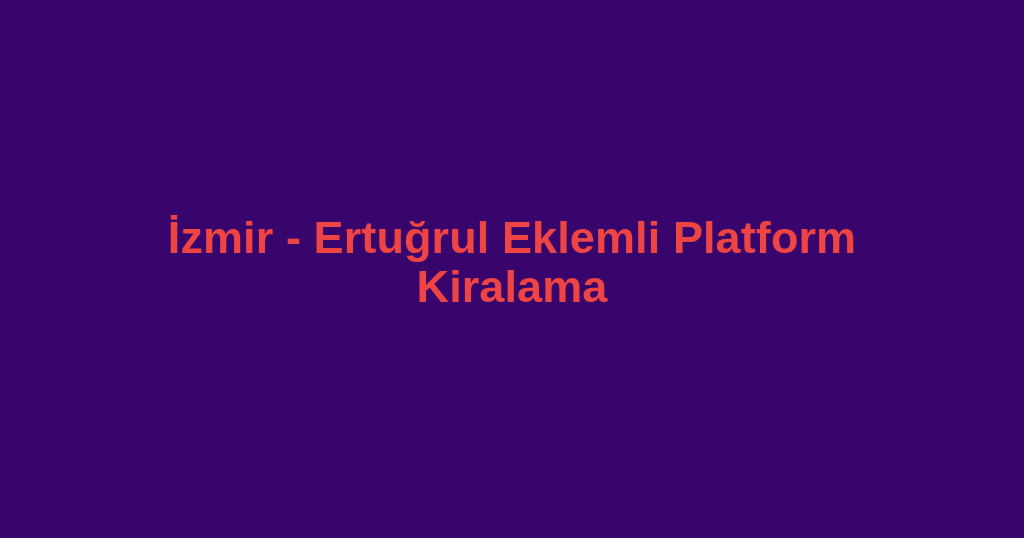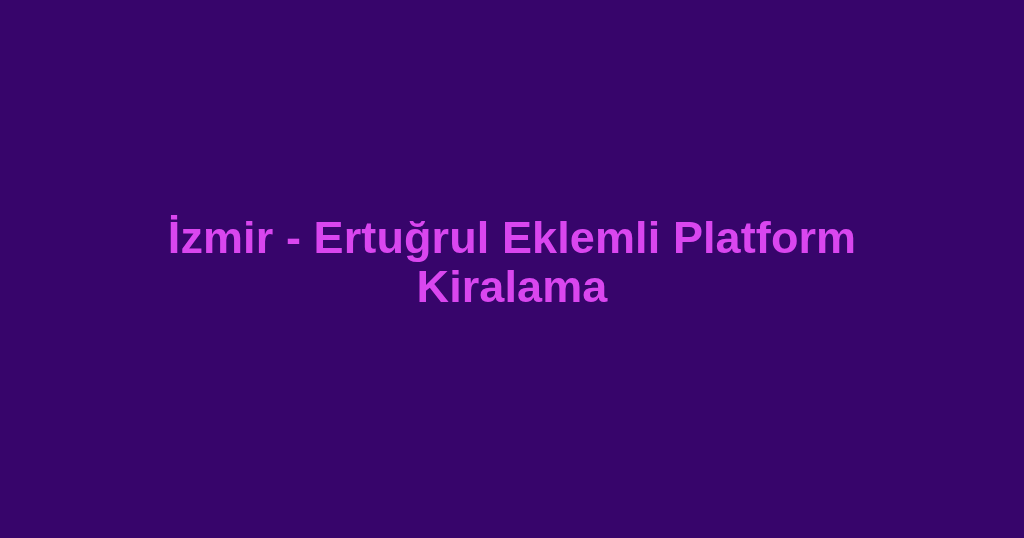--- a/index.html
+++ b/index.html
@@ -54,17 +54,17 @@
     white-space: normal;
   }
 </style>
 </head>
 <body>
 
 <div class="banner" style="background-color: rgb(55, 5, 107); width: 1024px; height: 538px;">
 
   <div class="headline-block">
 
-    <h1 class="headline" style="color: #d946ef;">İzmir - Ertuğrul Eklemli Platform Kiralama</h1>
+    <h1 class="headline" style="color: #ef4444;">İzmir - Ertuğrul Eklemli Platform Kiralama</h1>
 
   </div>
 
 </div>
 
 </body></html>

